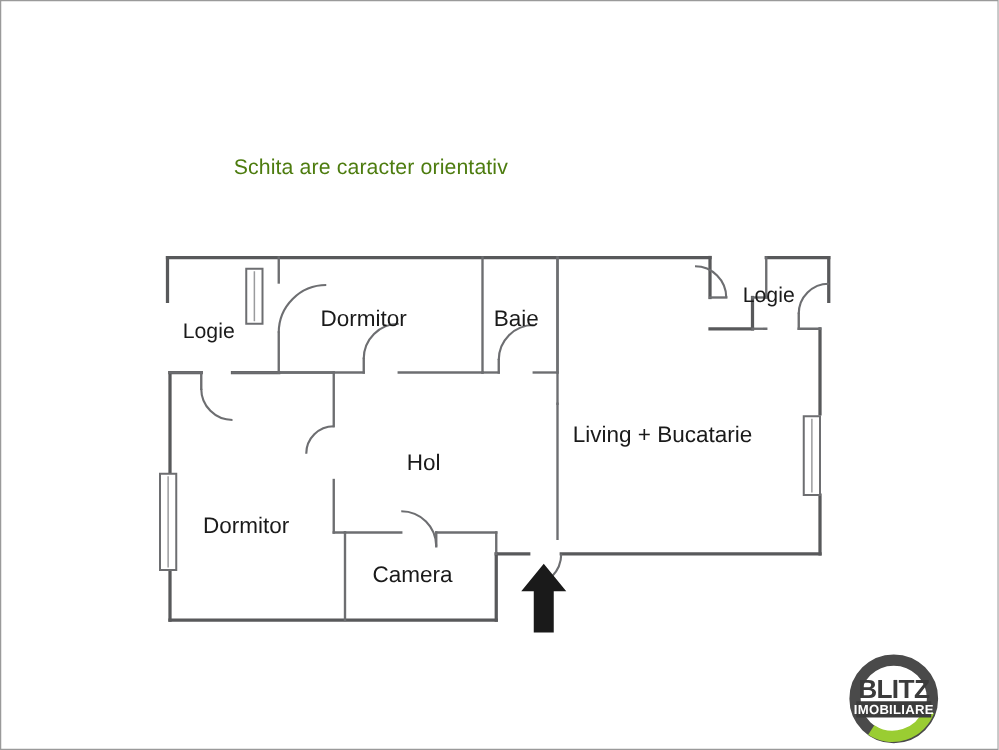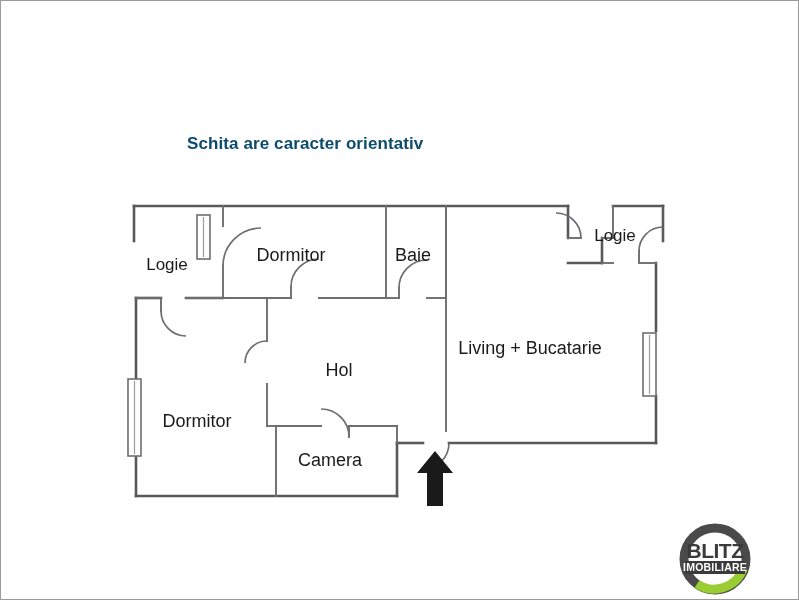--- a/index.html
+++ b/index.html
@@ -13,26 +13,25 @@
     height: 600px;
     background: #ffffff;
     box-sizing: border-box;
     border: 1px solid #9a9a9a;
     overflow: hidden;
     font-family: "Liberation Sans", sans-serif;
   }
   #plan-title {
     position: absolute;
     left: 186px;
-    top: 133px;
+    top: 123px;
     font-size: 17px;
-    color: #0c4a6e;
+    color: #4d7c0f;
     letter-spacing: 0.1px;
     white-space: nowrap;
-    font-weight: bold;
   }
   #floorplan-svg {
     position: absolute;
     left: 0;
     top: 0;
     width: 799px;
     height: 600px;
   }
   .room-label {
     font-family: "Liberation Sans", sans-serif;

